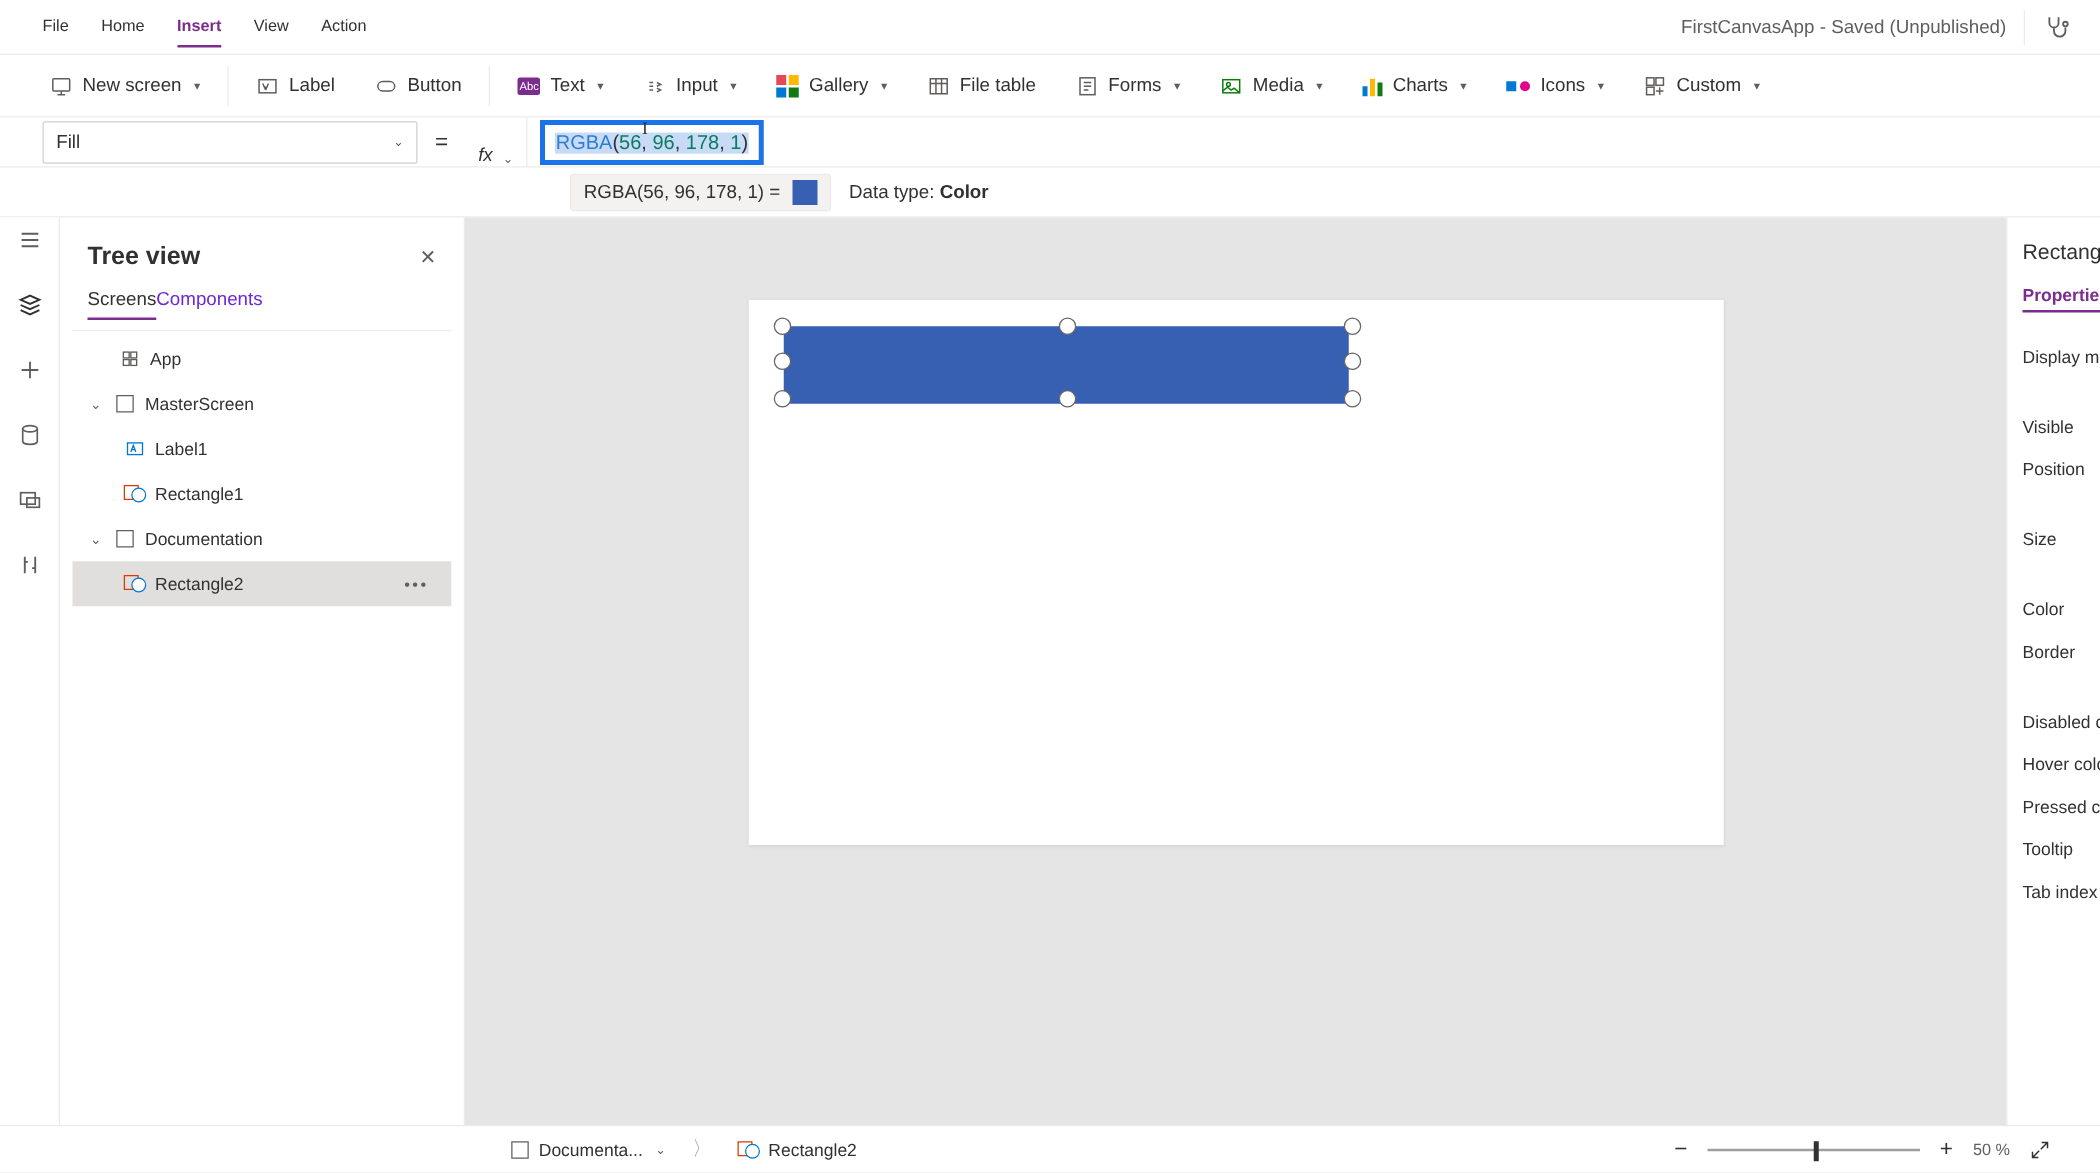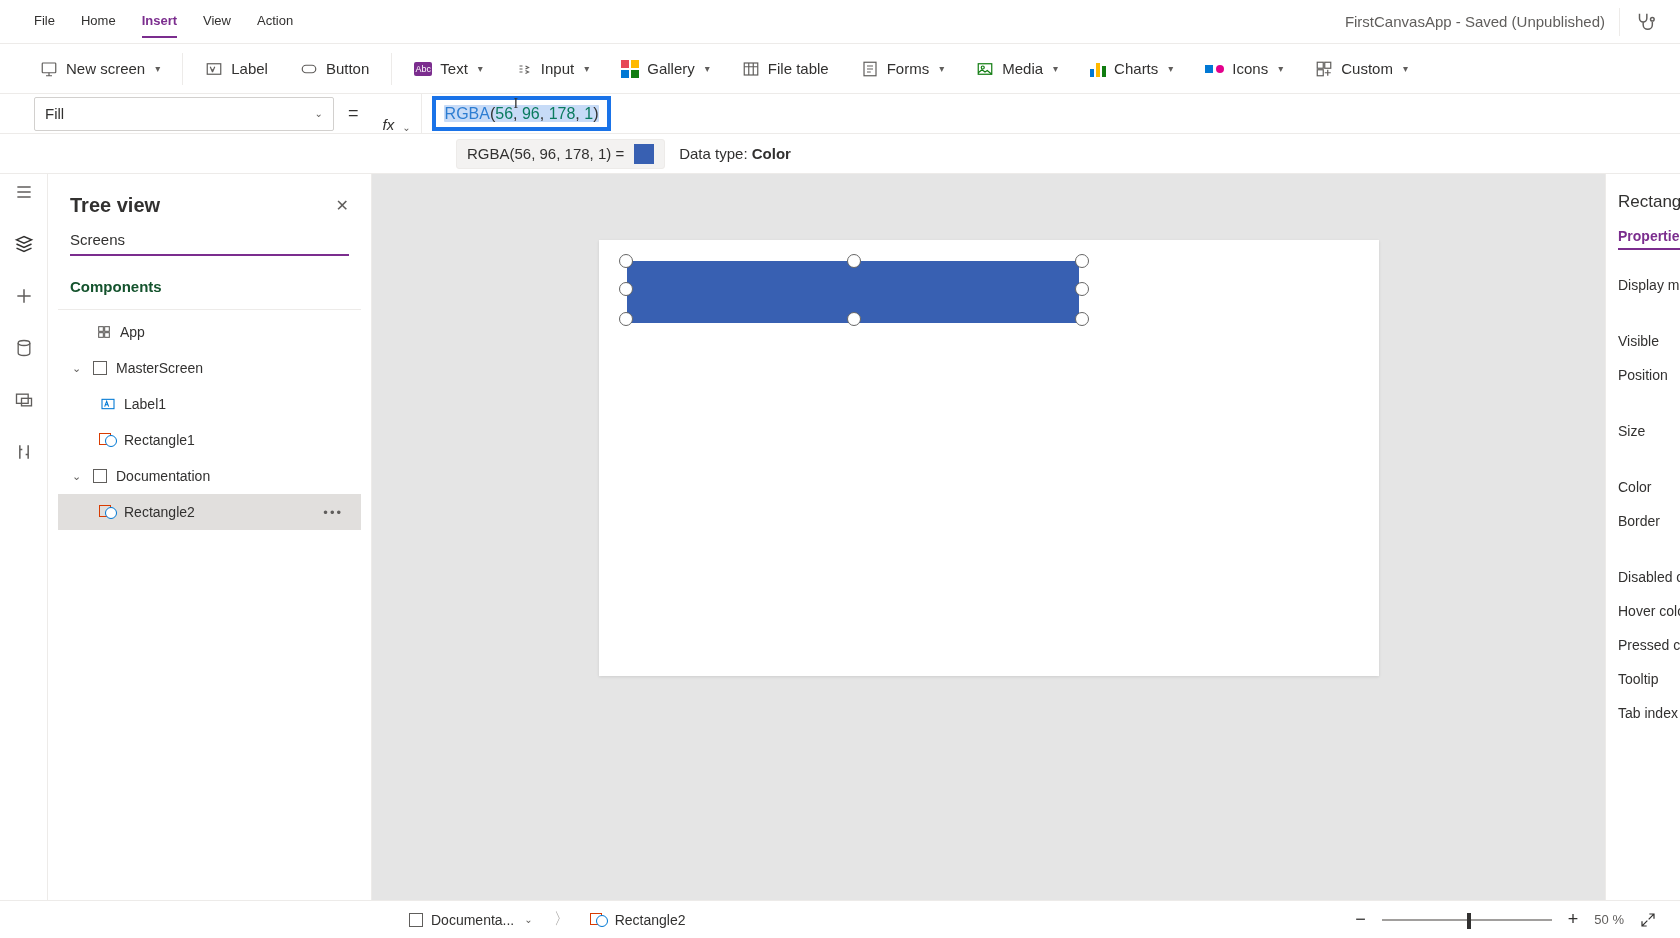--- a/index.html
+++ b/index.html
@@ -39,22 +39,22 @@
   .main { display:flex; height:calc(100% - 44px - 50px - 40px - 40px - 38px); position:relative;}
   
   .rail { width:48px; border-right:1px solid #edebe9; display:flex; flex-direction:column; align-items:center; padding-top:8px; gap:32px; background:#fff;}
   .rail .ic { width:20px; height:20px; color:#605e5c;}
   .rail .active-ic { color:#323130; }
 
   .treepane { width:324px; border-right:1px solid #edebe9; display:flex; flex-direction:column; padding:20px 10px 0 10px;}
   .tree-header { display:flex; justify-content:space-between; align-items:center; padding:0 12px 14px 12px;}
   .tree-title { font-size:20px; font-weight:600;}
   .close-x { font-size:16px; color:#605e5c; cursor:pointer;}
-  .tree-tabs { display:flex; gap:22px; padding:0 12px 8px 12px; border-bottom:1px solid #edebe9;flex-direction:column;}
-  .tree-tab { font-size:15px; padding-bottom:6px; cursor:pointer; color:#14532d;font-weight:bold;}
+  .tree-tabs { display:flex; padding:0 12px 8px 12px; border-bottom:1px solid #edebe9;}
+  .tree-tab { font-size:15px; padding-bottom:6px; cursor:pointer; color:#6d28d9;}
   .tree-tab.active { color:#323130; border-bottom:2px solid #7b2d8e; font-weight:400;}
   .search { display:flex; align-items:center; gap:8px; border:1px solid #a19f9d; margin:14px 12px; height:34px; padding:0 10px; font-size:14px; color:#605e5c;}
   .tree-list { padding-top:4px;}
   .tree-row { display:flex; align-items:center; height:36px; padding-left:18px; gap:8px; cursor:pointer; font-size:14px;}
   .tree-row.indent1 { padding-left:14px;}
   .tree-row.indent2 { padding-left:42px;}
   .tree-row.selected { background:#e1dfdd; }
   .caret { width:12px; color:#605e5c; font-size:11px;}
   .node-ic { width:16px; height:16px; display:inline-flex; align-items:center; justify-content:center;}
   .screen-box { width:14px; height:14px; border:1px solid #605e5c;}
@@ -67,21 +67,21 @@
   .h-tl{left:20px; top:14px;} .h-tm{left:248px; top:14px;} .h-tr{left:476px; top:14px;}
   .h-ml{left:20px; top:42px;} .h-mr{left:476px; top:42px;}
   .h-bl{left:20px; top:72px;} .h-bm{left:248px; top:72px;} .h-br{left:476px; top:72px;}
 
   .proppane { width:75px; border-left:1px solid #edebe9; padding:18px 0 0 12px; overflow:hidden; white-space:nowrap;}
   .prop-title { font-size:17px; margin-bottom:16px;}
   .prop-tabs { font-size:14px; color:#7b2d8e; border-bottom:2px solid #7b2d8e; display:inline-block; padding-bottom:4px; margin-bottom:18px; font-weight:600;}
   .prop-row { font-size:14px; color:#323130; padding:9px 0; }
   .prop-gap { height:22px;}
 
-  .statusbar { height:38px; border-top:1px solid #edebe9; display:flex; align-items:center; padding:0 24px 0 400px; justify-content:space-between;}
+  .statusbar { height:38px; border-top:1px solid #edebe9; display:flex; align-items:center; padding:0 40px 0 400px; justify-content:space-between;}
   .crumbs { display:flex; align-items:center; gap:12px;}
   .crumb-dd { display:flex; align-items:center; gap:8px; border:1px solid transparent; padding:4px 8px; font-size:14px;}
   .crumb-sep { color:#a19f9d; font-size:16px;}
   .zoom { display:flex; align-items:center; gap:16px;}
   .zoom-track { position:relative; width:170px; height:2px; background:#a19f9d;}
   .zoom-thumb { position:absolute; left:50%; top:-6px; width:4px; height:16px; background:#323130;}
   .zoom-btn { font-size:18px; color:#323130; cursor:pointer; user-select:none;}
   .zoom-pct { font-size:13px; color:#605e5c;}
   .expand-icon { width:16px; height:16px;}
 

